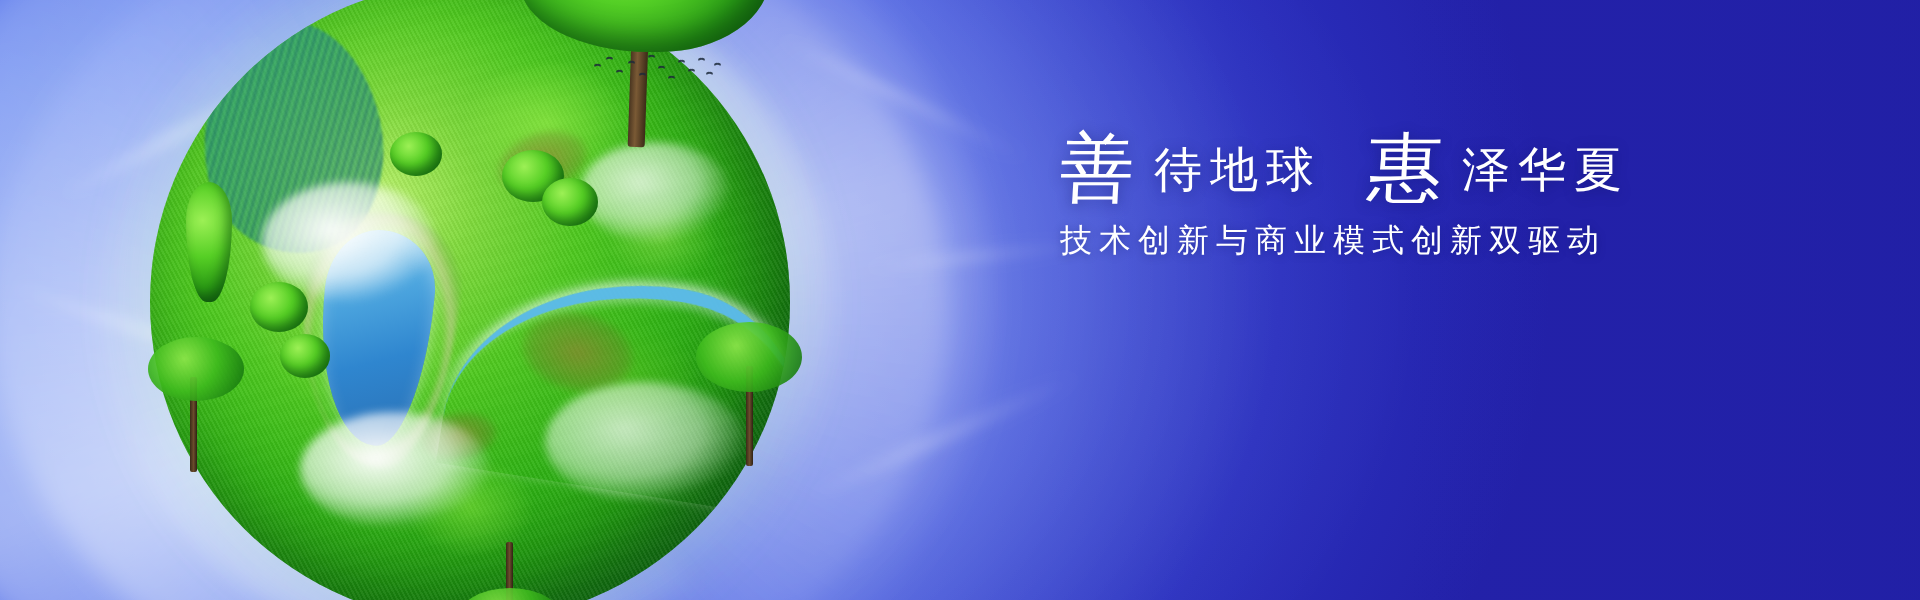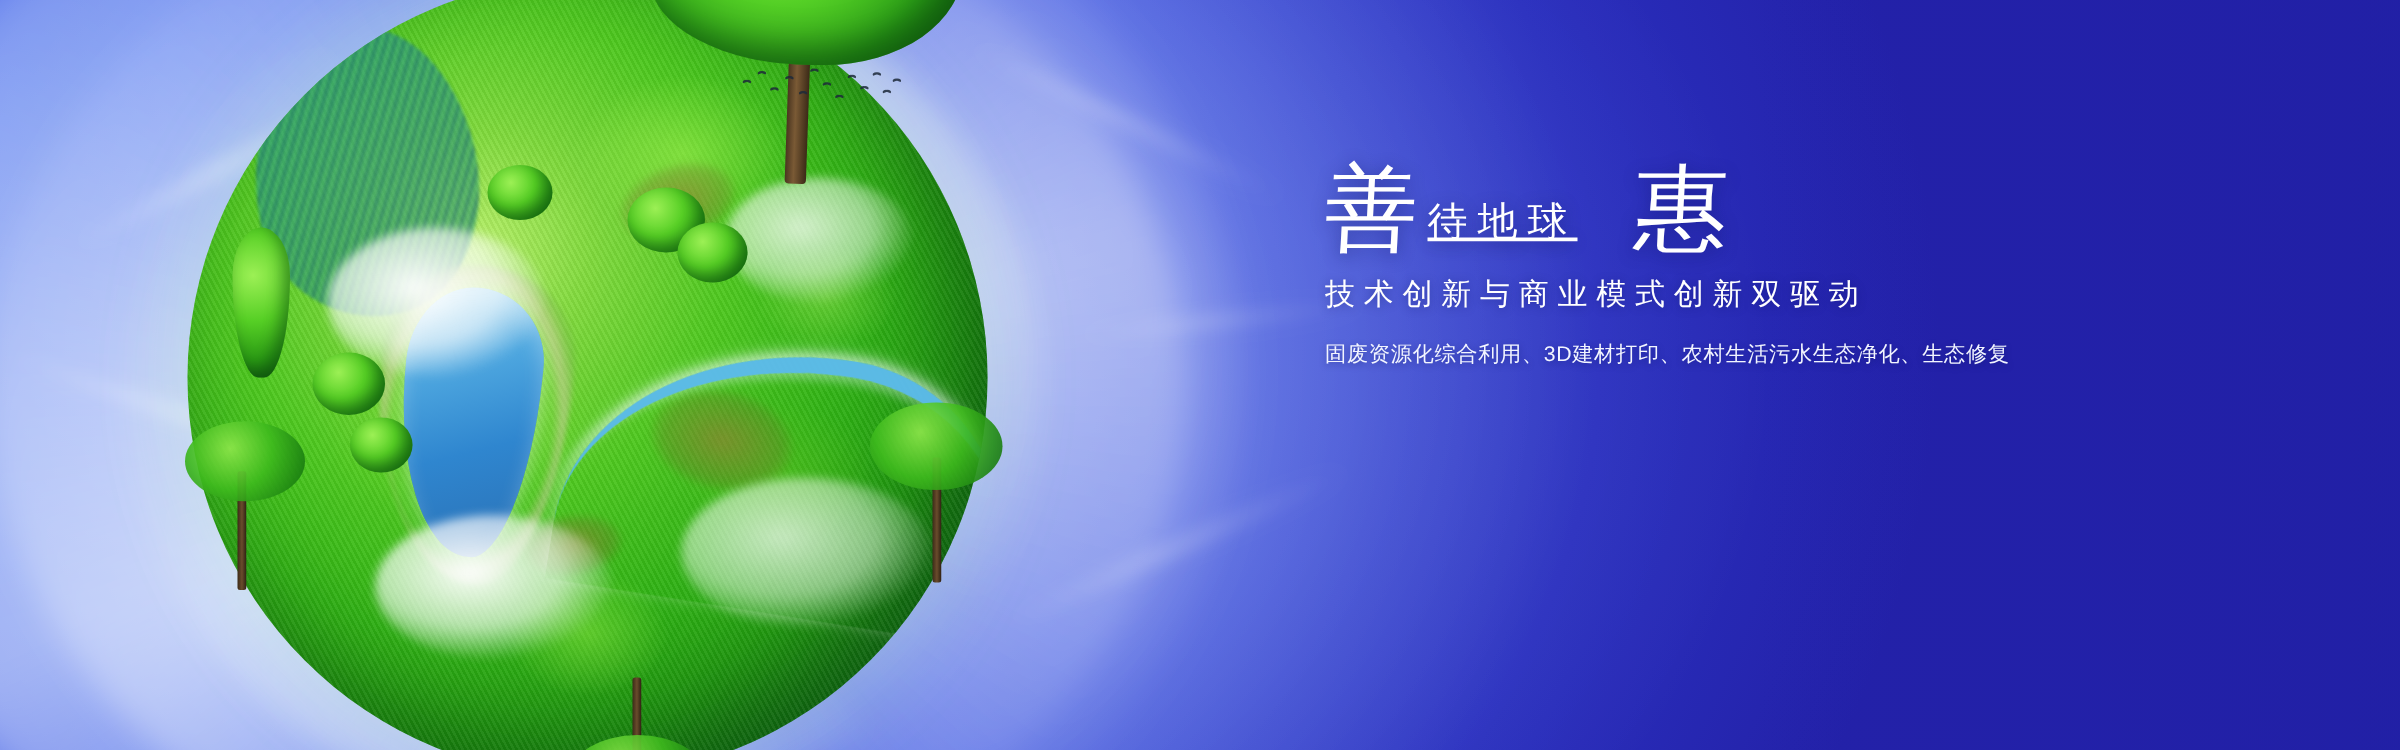--- a/index.html
+++ b/index.html
@@ -222,29 +222,29 @@
   }
   .hl-part{ display:flex; align-items:flex-end; }
   .hl-big{
     font-family:"DejaVu Serif","Liberation Serif",serif;
     font-size:74px; line-height:.96; font-weight:400;
     letter-spacing:0;
     transform:skewX(-3deg);
   }
   .hl-small{
     font-family:"DejaVu Serif","Liberation Serif",serif;
-    font-size:32px; line-height:1; letter-spacing:8px;
-    padding-bottom:10px; margin-left:8px;text-decoration:underline;
+    font-size:48px; line-height:1; letter-spacing:8px;
+    padding-bottom:10px; margin-left:20px;
   }
   .hl-gap{ width:46px; }
 
   .subline{
     margin-top:16px;
     color:#ffffff;
-    font-size:24px;
+    font-size:32px;
     letter-spacing:7px;
     font-weight:400;
     text-shadow:0 1px 8px rgba(10,18,90,.4);
   }
   .descline{
     margin-top:21px;
     color:#f2f5ff;
     font-size:17px;
     letter-spacing:.5px;
     text-shadow:0 1px 6px rgba(10,18,90,.4);
@@ -359,22 +359,22 @@
   <div class="content">
 
     <div class="headline">
       <span class="hl-part">
         <span class="hl-big">善</span>
         <span class="hl-small">待地球</span>
       </span>
       <span class="hl-gap"></span>
       <span class="hl-part">
         <span class="hl-big">惠</span>
+        <span class="hl-small">泽华夏</span>
       </span>
     </div>
 
     <div class="subline">技术创新与商业模式创新双驱动</div>
 
-    <div class="descline">固废资源化综合利用、3D建材打印、农村生活污水生态净化、生态修复</div>
 
 
   </div>
 </div>
 
 </body></html>

